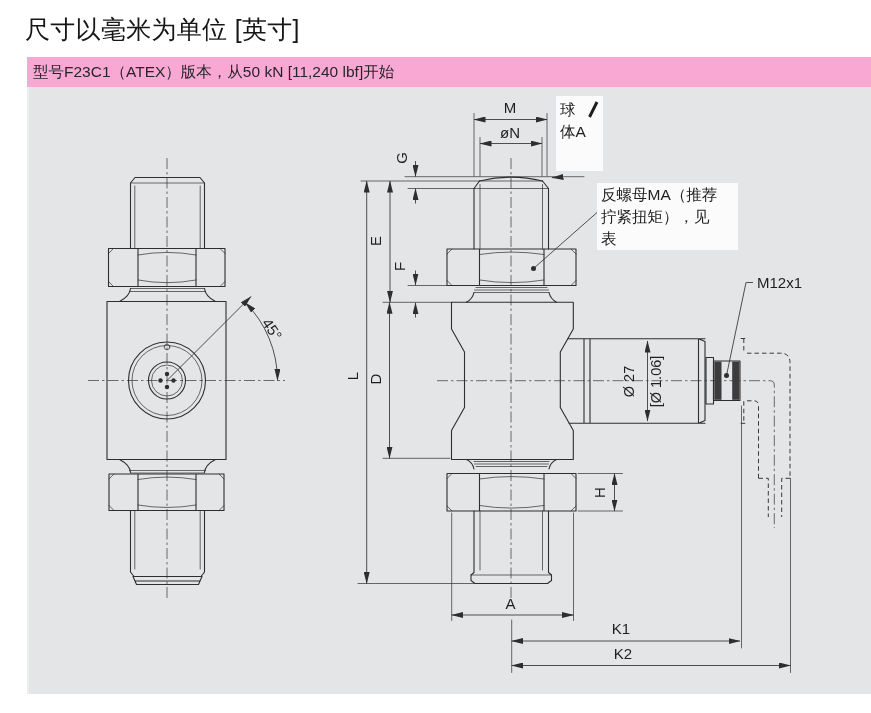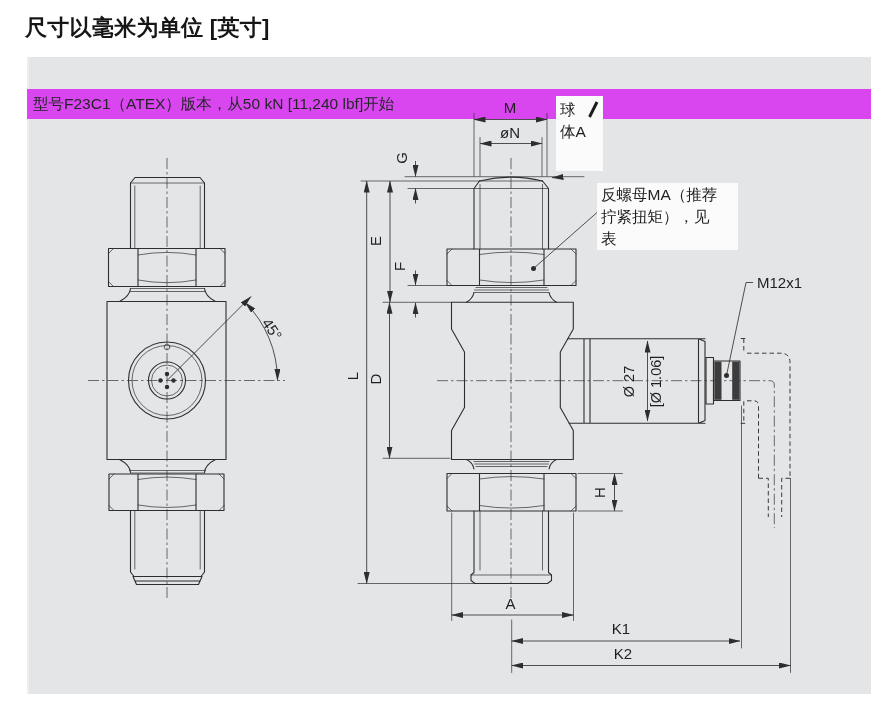--- a/index.html
+++ b/index.html
@@ -1,23 +1,23 @@
 <!DOCTYPE html>
 <html><head>
 <meta charset="utf-8">
 <style>
   html,body{margin:0;padding:0;background:#ffffff;}
   #stage{position:relative;width:871px;height:713px;background:#ffffff;overflow:hidden;
          font-family:"Liberation Sans","DejaVu Sans",sans-serif;}
-  #page-title{position:absolute;left:25px;top:13px;font-size:22px;color:#161616;
-              font-weight:700;letter-spacing:.3px;}
+  #page-title{position:absolute;left:25px;top:13px;font-size:25px;color:#161616;
+              font-weight:400;letter-spacing:.3px;}
   #panel{position:absolute;left:27px;top:57px;width:844px;height:637px;
          background:#e4e5e7;border-left:2px solid #edeef0;box-sizing:border-box;}
   #panel-header{position:absolute;left:27px;top:57px;width:844px;height:30px;
-                background:#d946ef;margin-top:32px;}
+                background:#f9a8d4;}
   #panel-header .txt{position:absolute;left:6px;top:5px;font-size:15.5px;color:#26262a;}
   svg{position:absolute;left:0;top:0;}
   svg text{fill:#1f1f1f;font-family:"Liberation Sans","DejaVu Sans",sans-serif;}
   .dim-t{font-size:15px;}
   .dim-s{font-size:14.5px;}
   .cjk{font-size:15.5px;}
   .outl{fill:none;stroke:#2e2e2e;stroke-width:1.1;stroke-linejoin:round;stroke-linecap:round;}
   .thin{fill:none;stroke:#2e2e2e;stroke-width:.7;stroke-linecap:round;}
   .dim{fill:none;stroke:#333;stroke-width:.85;}
   .ctr{fill:none;stroke:#4a4a4a;stroke-width:.8;stroke-dasharray:11 3 2.5 3;}

